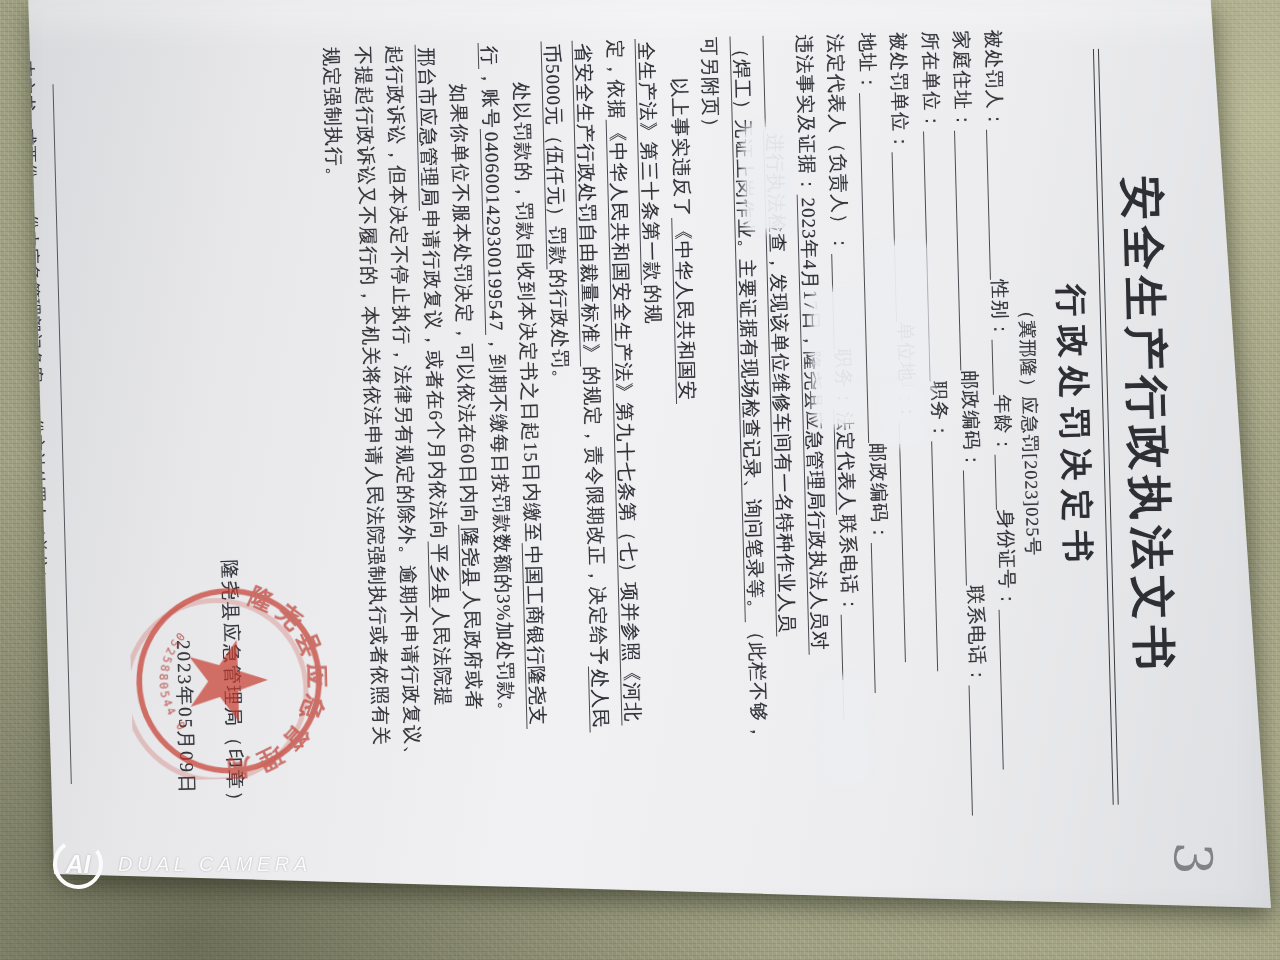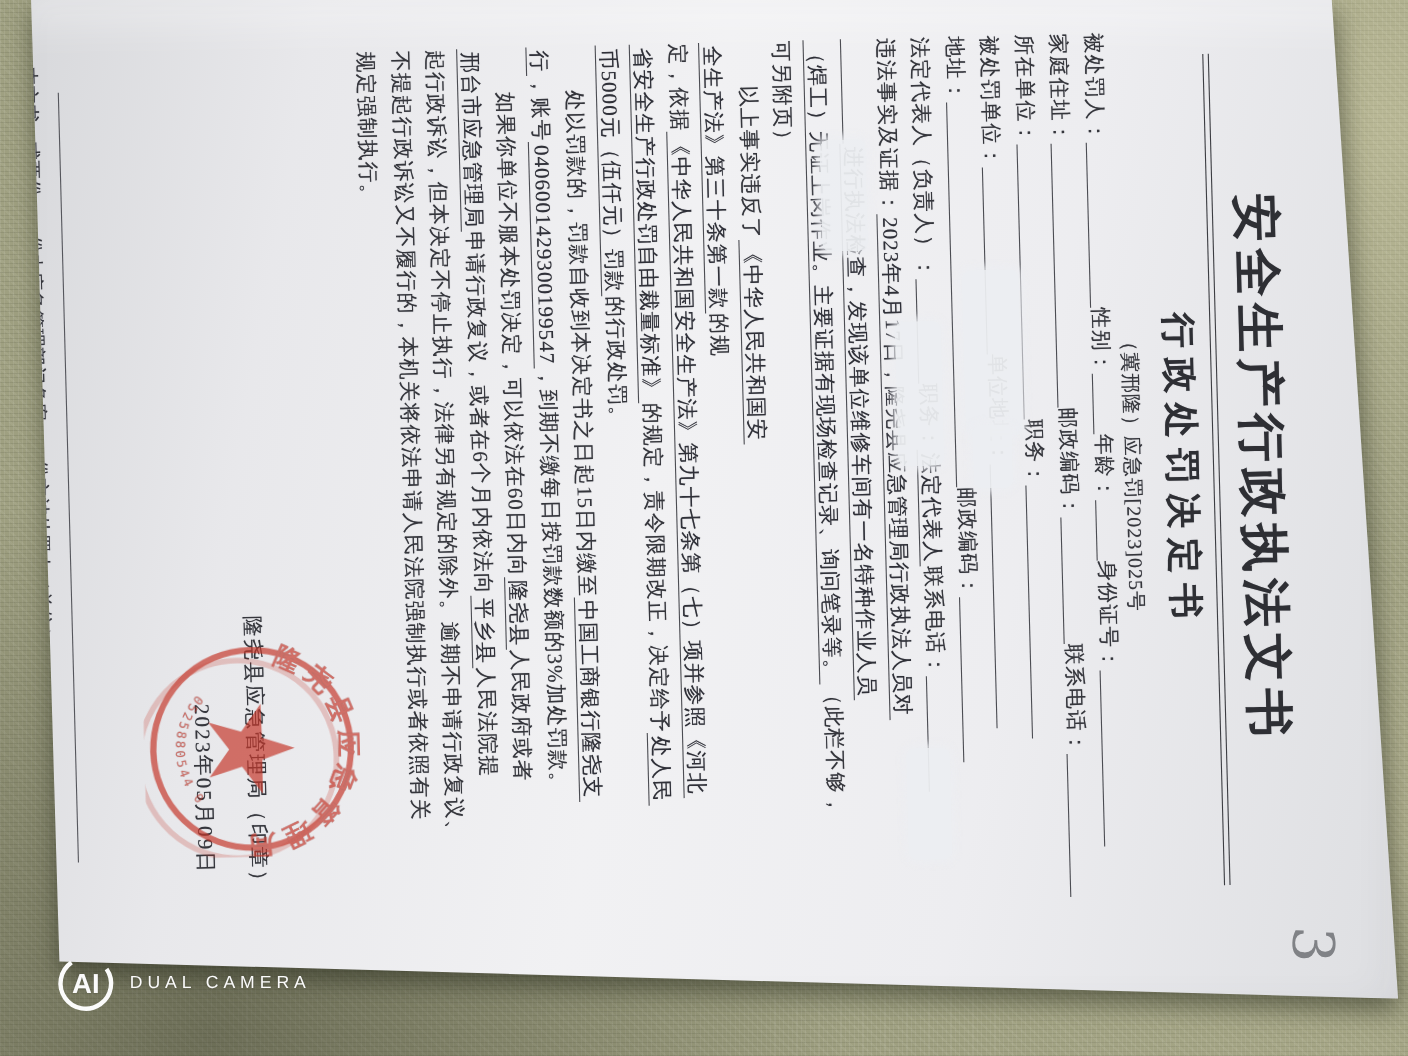--- a/index.html
+++ b/index.html
@@ -65,25 +65,25 @@
   
   .seal{position:absolute;left:573px;top:866px;width:196px;height:196px;
         opacity:.85;filter:blur(.4px);}
 
   
   .page-num{position:absolute;left:1152px;top:842px;width:70px;height:70px;
             transform:rotate(92deg);font-family:"DejaVu Serif",serif;
             font-size:52px;font-weight:400;color:#70727ا6;color:#707276;opacity:.85;}
 
   
-  .watermark{position:absolute;left:50px;top:866px;display:flex;align-items:center;gap:12px;
+  .watermark{position:absolute;left:50px;top:836px;display:flex;align-items:center;gap:12px;
              color:#fbfbfb;font-family:"Liberation Sans","DejaVu Sans",sans-serif;
-             text-shadow:0 0 2px rgba(60,60,60,.35);}
+             text-shadow:0 0 2px rgba(60,60,60,.35);font-style:italic;}
   .wm-line1{font-size:28px;font-weight:500;letter-spacing:2.5px;line-height:30px;}
-  .wm-line2{font-size:16px;font-weight:400;letter-spacing:4.5px;line-height:24px;text-align:center;}
+  .wm-line2{font-size:20px;font-weight:400;letter-spacing:4.5px;line-height:24px;text-align:center;}
 </style>
 </head>
 <body>
 
 <div class="scene">
 
   <div class="paper-wrap">
     <div class="paper">
 
       <div class="doc">

